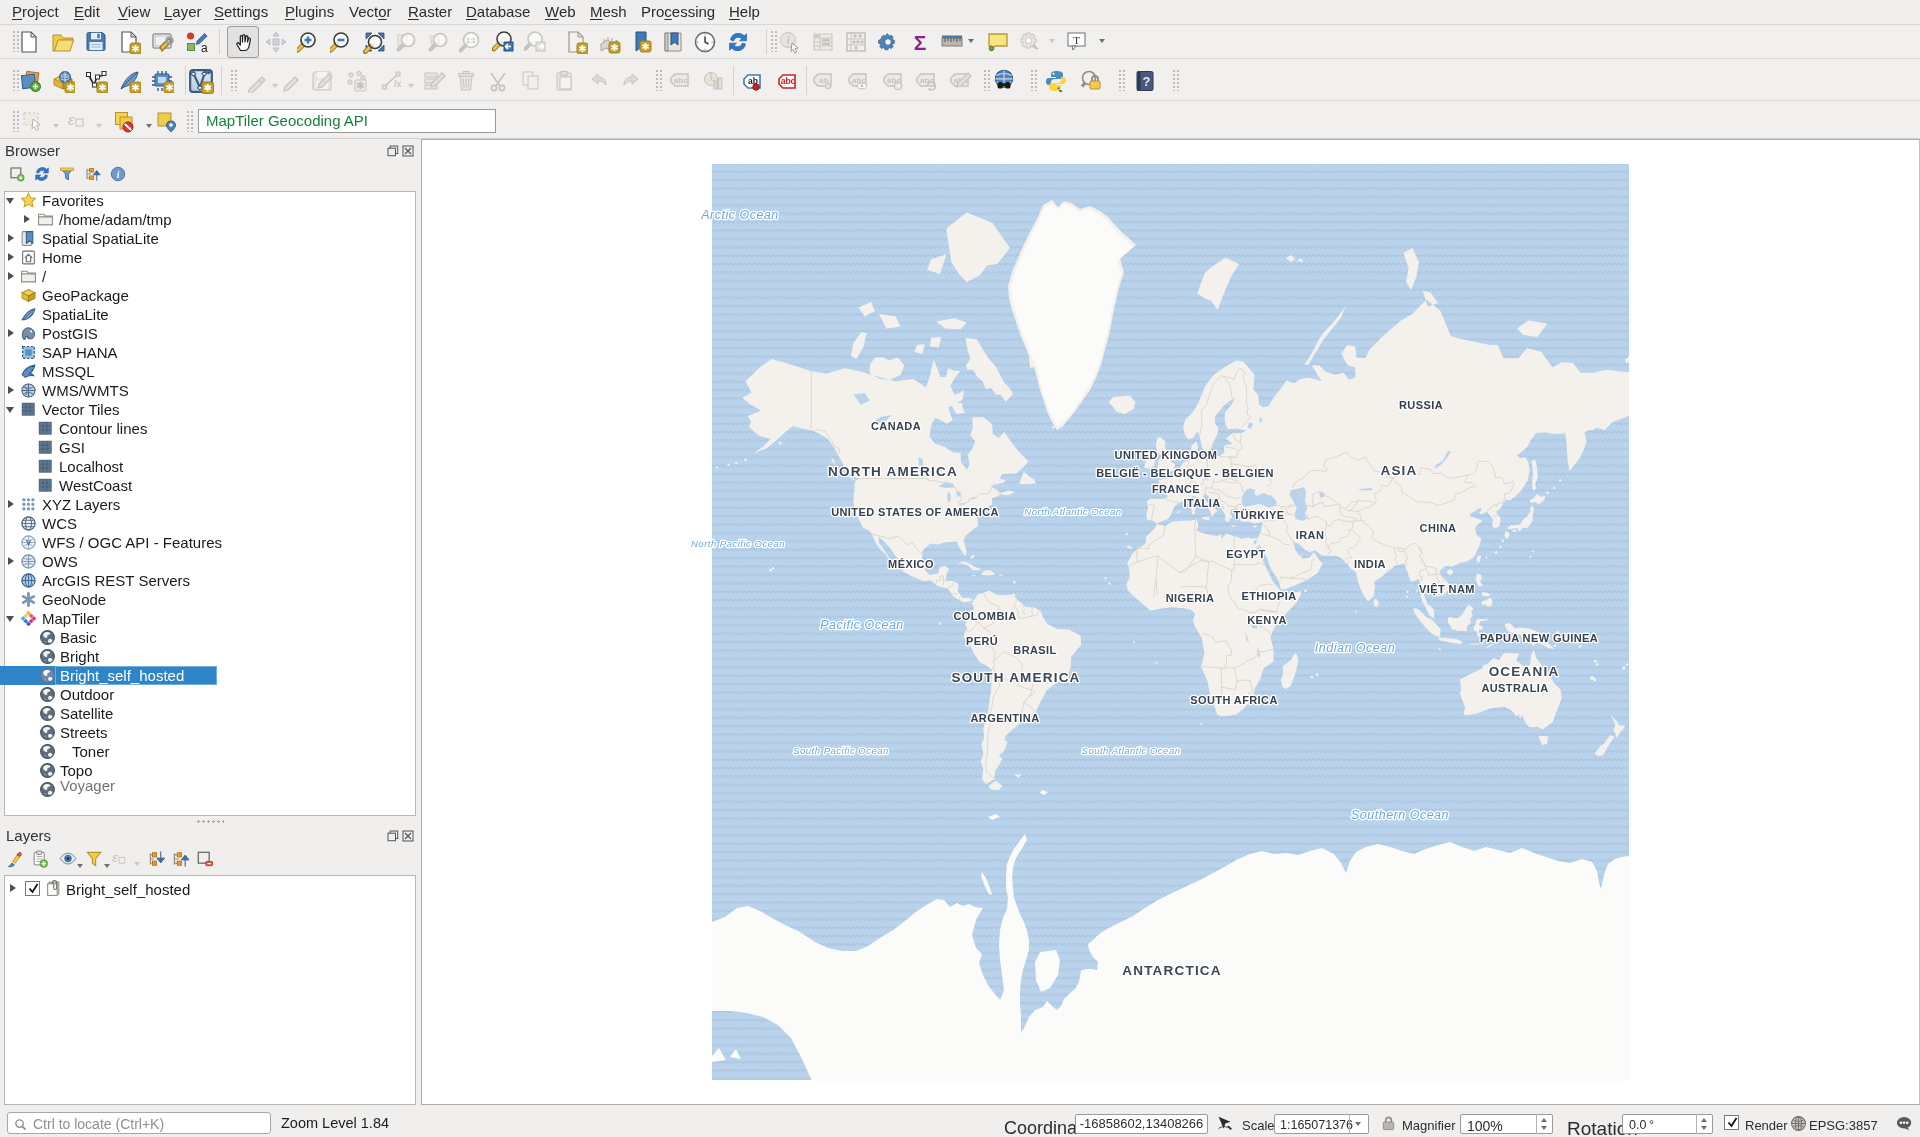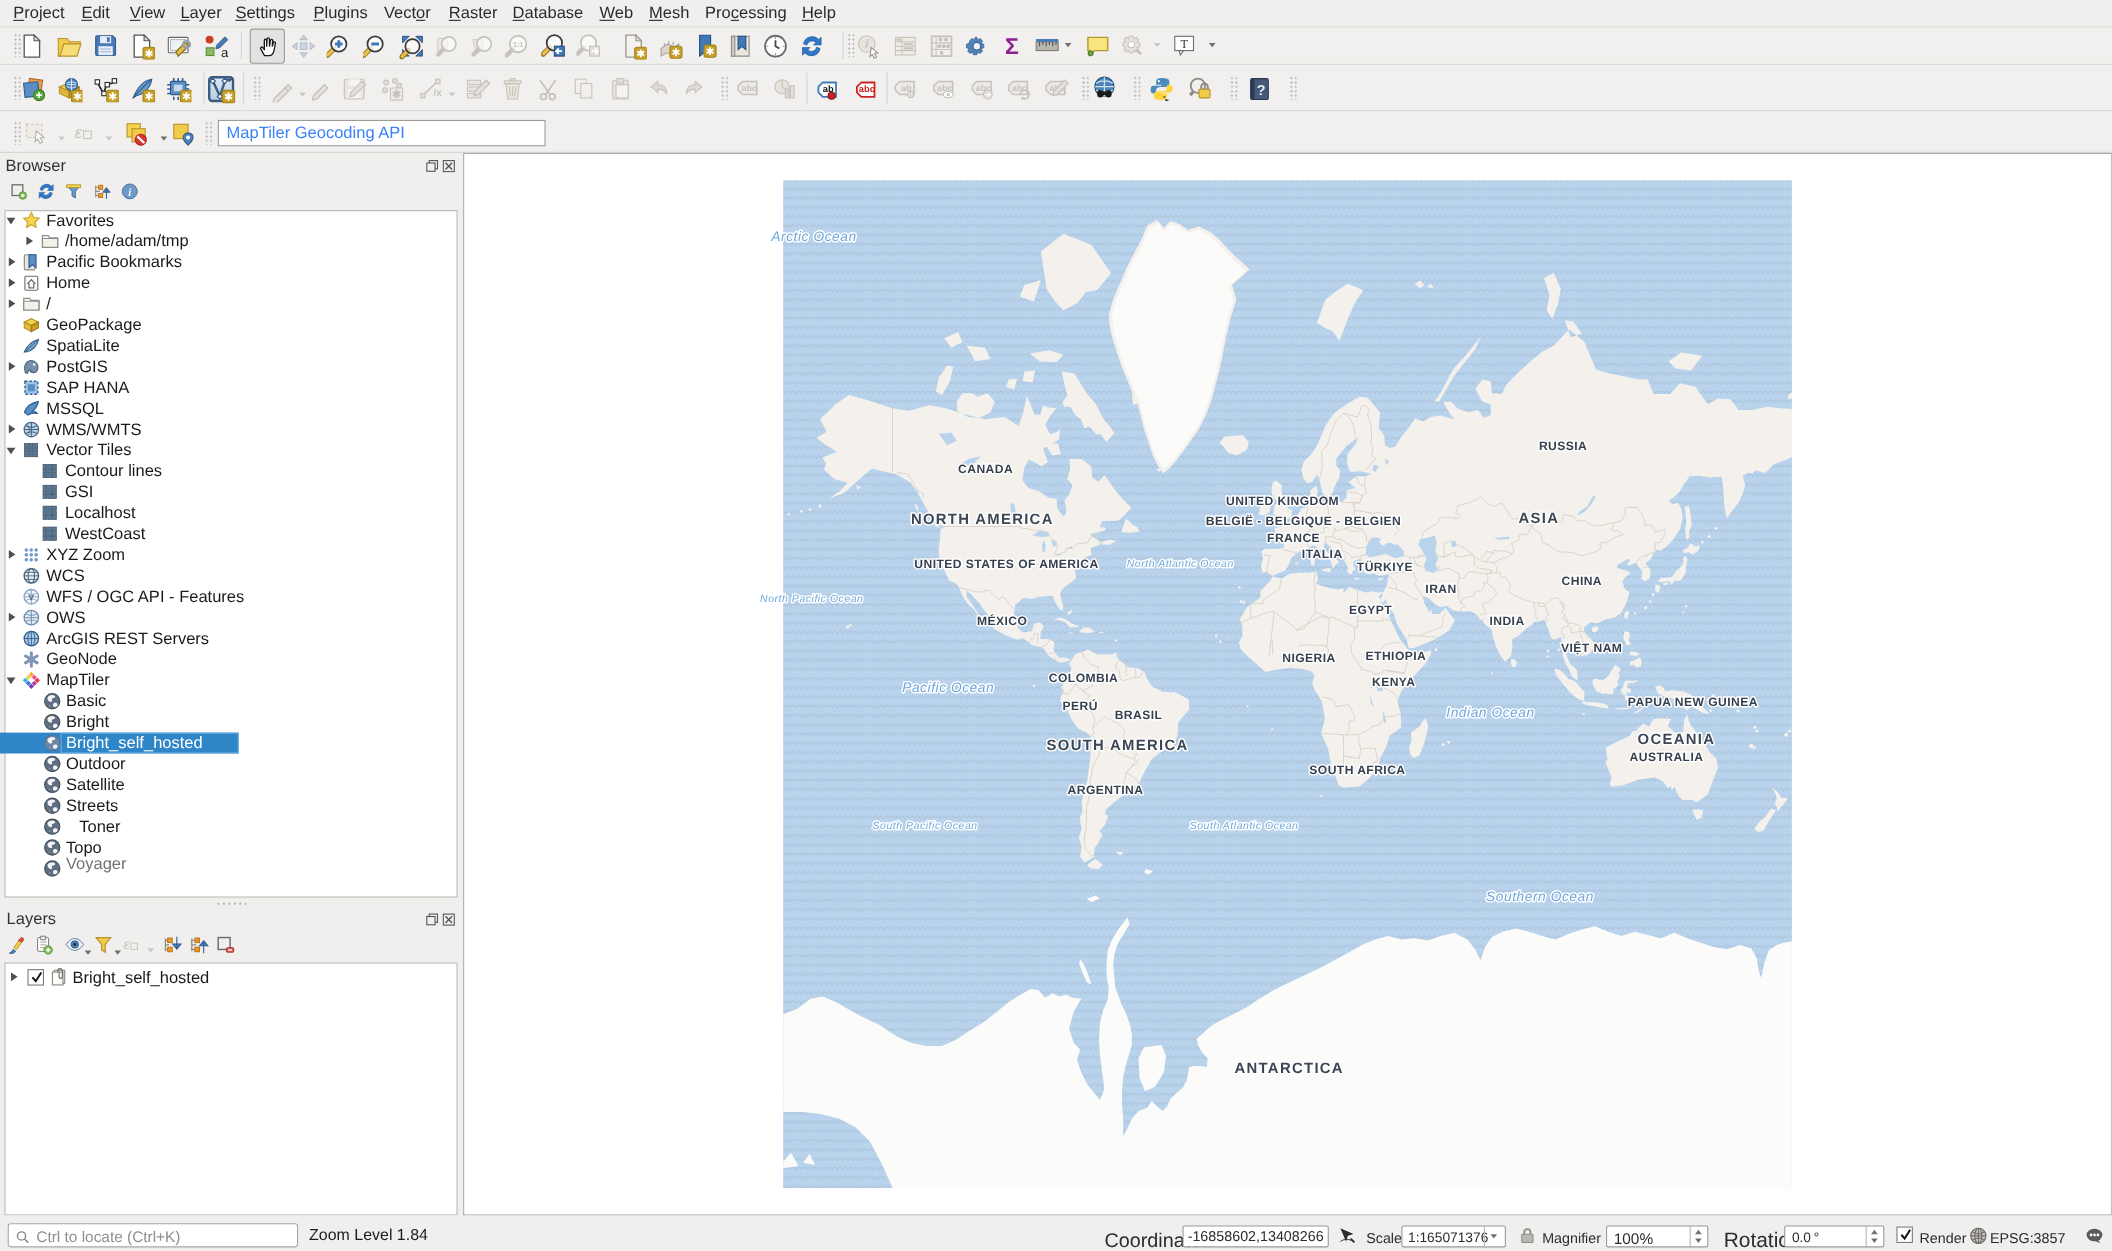--- a/index.html
+++ b/index.html
@@ -507,21 +507,21 @@
     <circle cx="16" cy="18" r="5" fill="#dd3333" stroke="#a51f1f"></circle>
     <path d="M12.8 15l6.4 6" stroke="#fff" stroke-width="2"></path>
   </svg>
 <div class="caret" style="left:146px;top:124px"></div>
 <svg class="ticon" style="left:154px;top:108.5px" width="24" height="24" viewBox="0 0 24 24">
     <rect x="4" y="4" width="13" height="13" fill="#f2cc48" stroke="#b8922c"></rect>
     <path d="M17 12c2.8 0 4.5 1.8 4.5 4 0 3-4.5 7-4.5 7s-4.5-4-4.5-7c0-2.2 1.7-4 4.5-4z" fill="#4f83b8" stroke="#2d5c90"></path>
     <circle cx="17" cy="16" r="1.8" fill="#fff"></circle>
   </svg>
 <div class="tdots" style="left:186px;top:110px;height:22px;background-image:radial-gradient(circle,#bdbcba 1px,transparent 1.1px);background-size:4px 4px"></div>
-<div style="position:absolute;left:198px;top:109px;width:298px;height:24px;background:#fff;border:1px solid #9b9a98;font-size:15px;color:#3b82f6;line-height:22px;padding-left:7px">MapTiler Geocoding API</div>
+<div style="position:absolute;left:198px;top:109px;width:298px;height:24px;background:#fff;border:1px solid #9b9a98;font-size:15px;color:#15803d;line-height:22px;padding-left:7px">MapTiler Geocoding API</div>
 <div id="canvas"></div>
 <svg xmlns="http://www.w3.org/2000/svg" width="1498" height="970" viewBox="0 0 1498 970" style="position:absolute;left:422px;top:140px">
 <defs>
       <pattern id="wv" width="18.8" height="16.8" patternUnits="userSpaceOnUse">
         <path d="M-0.1,4.8 q2.35,-3.9 4.7,0 q2.35,-3.9 4.7,0 q2.35,-3.9 4.7,0 q2.35,-3.9 4.7,0 " fill="none" stroke="#a6bdd5" stroke-width="1.15" opacity="0.68"></path>
         <path d="M-4.8,13.2 q2.35,-3.9 4.7,0 q2.35,-3.9 4.7,0 q2.35,-3.9 4.7,0 q2.35,-3.9 4.7,0 q2.35,-3.9 4.7,0 " fill="none" stroke="#a6bdd5" stroke-width="1.15" opacity="0.68"></path>
       </pattern>
     </defs>
 <g transform="translate(-422,-140)">
 <rect x="712" y="164" width="917" height="916" fill="#b9d3ec"></rect>
@@ -667,21 +667,21 @@
 <svg class="ticon" style="left:37px;top:211.0px" width="17" height="17" viewBox="0 0 16 16">
     <path d="M1.5 3h5l1.2 1.8h6.8V13h-13z" fill="#fdfdfb" stroke="#8f8c85"></path>
     <path d="M1.5 5.5h13V13h-13z" fill="#f3f1ec" stroke="#8f8c85"></path>
   </svg>
 <div class="trow" style="left:59px;top:211.3px;color:#1a1a1a">/home/adam/tmp</div>
 <div class="exp right" style="left:8px;top:234.0px"></div>
 <svg class="ticon" style="left:20px;top:230.0px" width="17" height="17" viewBox="0 0 16 16">
     <rect x="2" y="1.5" width="9" height="13" rx="1" fill="#e8e6e1" stroke="#8f8c85"></rect>
     <path d="M6 1.5h6v11l-3-2.4-3 2.4z" fill="#5b8ec4" stroke="#2d5c90"></path>
   </svg>
-<div class="trow" style="left:42px;top:230.3px;color:#1a1a1a">Pacific Bookmarks</div>
+<div class="trow" style="left:42px;top:230.3px;color:#1a1a1a">Spatial SpatiaLite</div>
 <div class="exp right" style="left:8px;top:253.0px"></div>
 <svg class="ticon" style="left:20px;top:249.0px" width="17" height="17" viewBox="0 0 16 16">
     <rect x="2.5" y="2" width="11" height="12" rx="1" fill="#fdfdfb" stroke="#6e6e6c"></rect>
     <path d="M4.5 8.5L8 5l3.5 3.5M6 8v4h4V8" fill="none" stroke="#6e6e6c" stroke-width="1.1"></path>
   </svg>
 <div class="trow" style="left:42px;top:249.3px;color:#1a1a1a">Home</div>
 <div class="exp right" style="left:8px;top:272.0px"></div>
 <svg class="ticon" style="left:20px;top:268.0px" width="17" height="17" viewBox="0 0 16 16">
     <path d="M1.5 3h5l1.2 1.8h6.8V13h-13z" fill="#fdfdfb" stroke="#8f8c85"></path>
     <path d="M1.5 5.5h13V13h-13z" fill="#f3f1ec" stroke="#8f8c85"></path>
@@ -798,21 +798,21 @@
       <rect x="6.4" y="2.2" width="3" height="3" rx="1.4"></rect>
       <rect x="10.600000000000001" y="2.2" width="3" height="3" rx="1.4"></rect>
       <rect x="2.2" y="6.4" width="3" height="3" rx="1.4"></rect>
       <rect x="6.4" y="6.4" width="3" height="3" rx="1.4"></rect>
       <rect x="10.600000000000001" y="6.4" width="3" height="3" rx="1.4"></rect>
       <rect x="2.2" y="10.600000000000001" width="3" height="3" rx="1.4"></rect>
       <rect x="6.4" y="10.600000000000001" width="3" height="3" rx="1.4"></rect>
       <rect x="10.600000000000001" y="10.600000000000001" width="3" height="3" rx="1.4"></rect>
     </g>
   </svg>
-<div class="trow" style="left:42px;top:496.3px;color:#1a1a1a">XYZ Zoom</div>
+<div class="trow" style="left:42px;top:496.3px;color:#1a1a1a">XYZ Layers</div>
 <svg class="ticon" style="left:20px;top:515.0px" width="17" height="17" viewBox="0 0 16 16">
     <circle cx="8" cy="8" r="6.2" fill="#e8eef5" stroke="#4a6480" stroke-width="1.2"></circle>
     <ellipse cx="8" cy="8" rx="2.8" ry="6.2" fill="none" stroke="#4a6480" stroke-width=".9"></ellipse>
     <path d="M1.8 8h12.4M2.6 5h10.8M2.6 11h10.8" stroke="#4a6480" stroke-width=".8"></path>
   </svg>
 <div class="trow" style="left:42px;top:515.3px;color:#1a1a1a">WCS</div>
 <svg class="ticon" style="left:20px;top:534.0px" width="17" height="17" viewBox="0 0 16 16">
     <circle cx="8" cy="8" r="6.2" fill="#f2f5f9" stroke="#8aa4c0" stroke-width="1.2"></circle>
     <path d="M8 1.8v12.4M1.8 8h12.4M3 4.5c3 2 7 2 10 0M3 11.5c3-2 7-2 10 0" fill="none" stroke="#8aa4c0" stroke-width=".8"></path>
     <text x="8" y="10.6" font-size="7" text-anchor="middle" fill="#4a6480" font-weight="bold">V</text>

